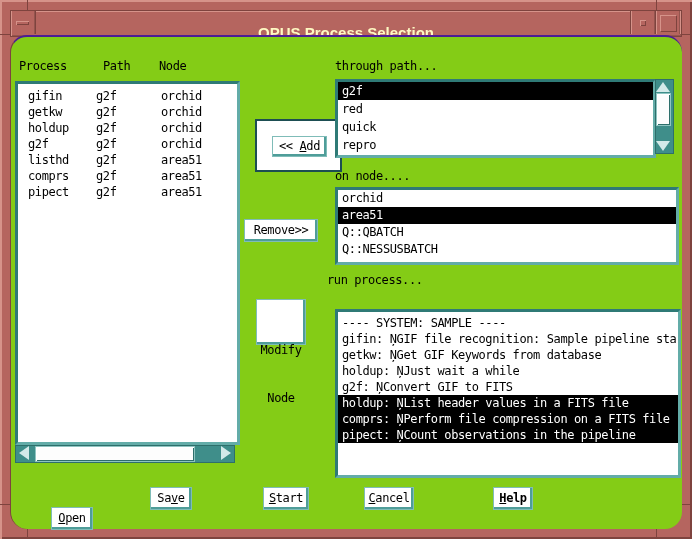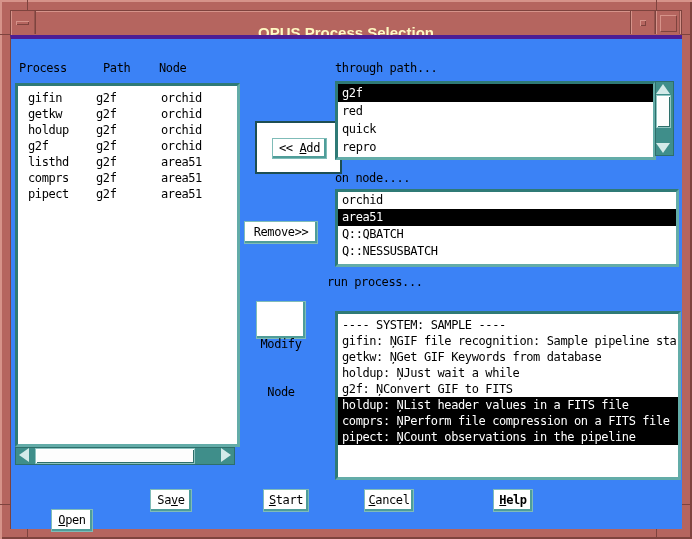--- a/index.html
+++ b/index.html
@@ -38,22 +38,22 @@
   .mini-sq{
     position:absolute;left:9px;top:9px;width:6px;height:6px;background:#b5655f;
     box-shadow:inset 1px 1px 0 #d6938a, inset -1px -1px 0 #7e433e;
   }
   .maxi-sq{
     position:absolute;left:4px;top:4px;width:15px;height:15px;background:#b5655f;
     border:1px solid #d6938a;border-right-color:#7e433e;border-bottom-color:#7e433e;
   }
   
   .client{
-    position:absolute;left:10px;top:35px;right:10px;bottom:10px;background:#3b82f6;
-    border-top:4px solid #4c1d95;border-left:1px solid #7e433e;
+    position:absolute;left:10px;top:35px;right:10px;bottom:10px;background:#84cc16;
+    border-top:2px solid #4c1d95;border-left:1px solid #7e433e;border-radius:17px;
   }
   .abs{position:absolute;}
   .mono{font-size:12px;letter-spacing:-0.4px;color:#000;white-space:pre;}
   
   .listbox{
     background:#fff;
     border:3px solid;border-color:#2f7a76 #63aca8 #63aca8 #2f7a76;
     overflow:hidden;
   }
   .litem{height:16px;line-height:16px;padding-left:4px;}
@@ -150,21 +150,21 @@
       <div class="sb-thumb" style="left:19px;top:0px;width:158px;height:14px;"></div>
       <div class="sb-arrow tri-right" style="right:3px;top:0px;"></div>
     </div>
 
     <div class="abs default-ring" style="left:244px;top:82px;width:53px;height:19px;">
       <div class="btn mono" style="width:100%;height:100%;line-height:19px;"><span>&lt;&lt; </span><span class="mn">A</span><span>dd</span></div>
     </div>
 
     <div class="abs btn mono" style="left:233px;top:182px;width:72px;height:21px;line-height:21px;"><span>Remove&gt;&gt;</span></div>
 
-    <div class="abs btn mono" style="left:245px;top:262px;width:48px;height:34px;line-height:16px;padding-top:2px;">
+    <div class="abs btn mono" style="left:245px;top:262px;width:48px;height:34px;line-height:16px;padding-top:10px;">
       <div>Modify</div>
       <div>Node</div>
     </div>
 
     <span class="abs mono" style="left:324px;top:22px;">through path...</span>
     <div class="abs listbox" style="left:324px;top:42px;width:315px;height:73px;">
       <div class="litem tall mono sel">g2f</div>
       <div class="litem tall mono">red</div>
       <div class="litem tall mono">quick</div>
       <div class="litem tall mono">repro</div>

